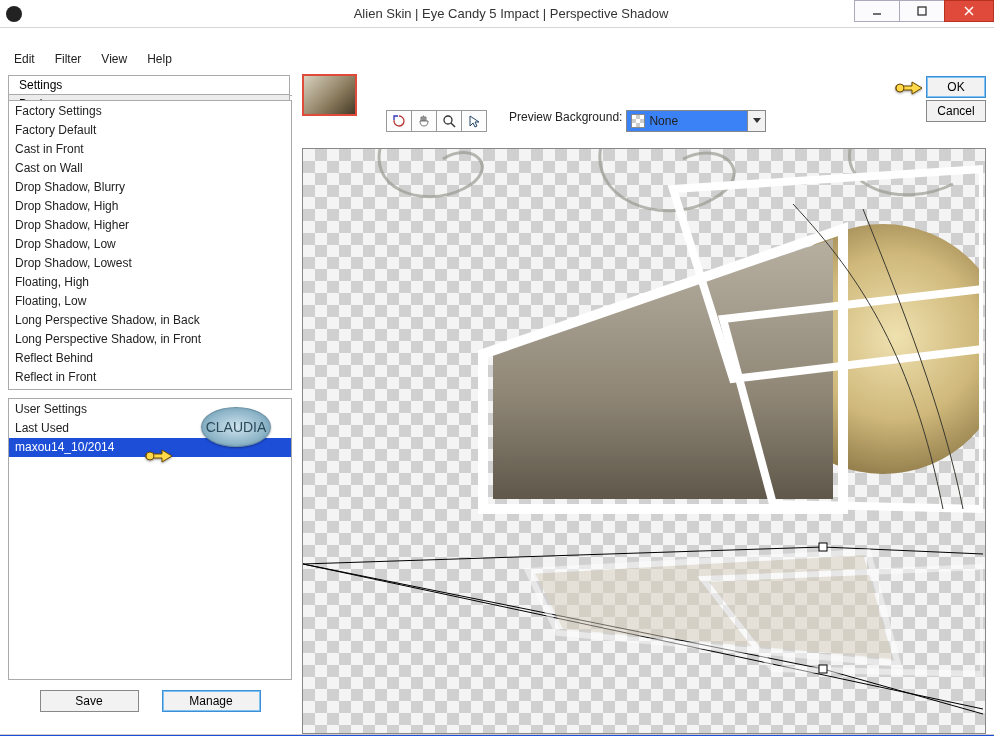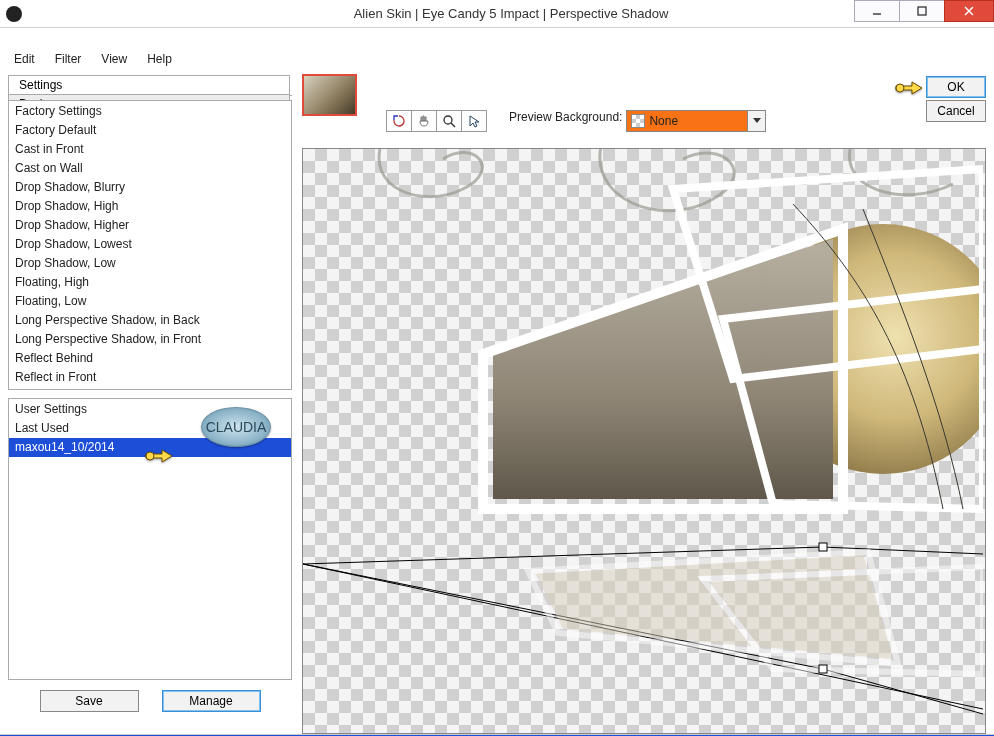--- a/index.html
+++ b/index.html
@@ -50,21 +50,21 @@
 .btn.focus { border:1px solid #3a8fd8; box-shadow: inset 0 0 0 1px #7fc1ef; text-align: center; }
 
 
 .right-top { display:flex; align-items:flex-start; gap:8px; position:relative; height:76px;}
 .thumb { width:55px; height:42px; border:2px solid #e04a3a; background:linear-gradient(135deg,#d8d2c0,#8a7a5c 60%, #443a28); margin-top:2px; }
 .tool-icons { display:flex; align-items:center; gap:0; margin-top:38px; margin-left:22px; }
 .ticon { width:26px; height:22px; border:1px solid #999; background:#fdfdfd; display:flex; align-items:center; justify-content:center; margin-left:-1px; font-size:13px; color:#333; }
 .ticon svg { width:14px; height:14px; }
 
 .prev-bg { display:flex; gap:4px; margin-top:38px; margin-left:14px; font-size:12px; color:#222; }
-.combo { width:140px; height:22px; border:1px solid #888; background:#f97316; display:flex; align-items:center; padding:0 4px; position:relative; }
+.combo { width:140px; height:22px; border:1px solid #888; background:#3b82f6; display:flex; align-items:center; padding:0 4px; position:relative; }
 .combo .sw { width:14px; height:14px; border:1px solid #888; background:
   linear-gradient(45deg,#ccc 25%,transparent 25%,transparent 75%,#ccc 75%),
   linear-gradient(45deg,#ccc 25%,#fff 25%,#fff 75%,#ccc 75%);
   background-size:8px 8px; background-position:0 0,4px 4px; margin-right:4px;}
 .combo .arrow { position:absolute; right:0; top:0; width:18px; height:100%; border-left:1px solid #888; background:#f2f2f2; display:flex; align-items:center; justify-content:center; }
 
 .okcancel { position:absolute; right:0; top:4px; display:flex; flex-direction:column; gap:2px; }
 .okcancel .btn { width:60px; height:22px; }
 .okcancel .ok { border:1px solid #3a8fd8; box-shadow: inset 0 0 0 1px #7fc1ef; }
 .ok-hand { position:absolute; right:62px; top:4px; }
@@ -127,22 +127,22 @@
 
     <div class="panel factory">
       <div class="list">
         <div class="list-header">Factory Settings</div>
         <div class="list-item">Factory Default</div>
         <div class="list-item">Cast in Front</div>
         <div class="list-item">Cast on Wall</div>
         <div class="list-item">Drop Shadow, Blurry</div>
         <div class="list-item">Drop Shadow, High</div>
         <div class="list-item">Drop Shadow, Higher</div>
+        <div class="list-item">Drop Shadow, Low</div>
         <div class="list-item">Drop Shadow, Lowest</div>
-        <div class="list-item">Drop Shadow, Low</div>
         <div class="list-item">Floating, High</div>
         <div class="list-item">Floating, Low</div>
         <div class="list-item">Long Perspective Shadow, in Back</div>
         <div class="list-item">Long Perspective Shadow, in Front</div>
         <div class="list-item">Reflect Behind</div>
         <div class="list-item">Reflect in Front</div>
         <div class="list-item">Reflect in Front - Faint</div>
       </div>
     </div>
 

